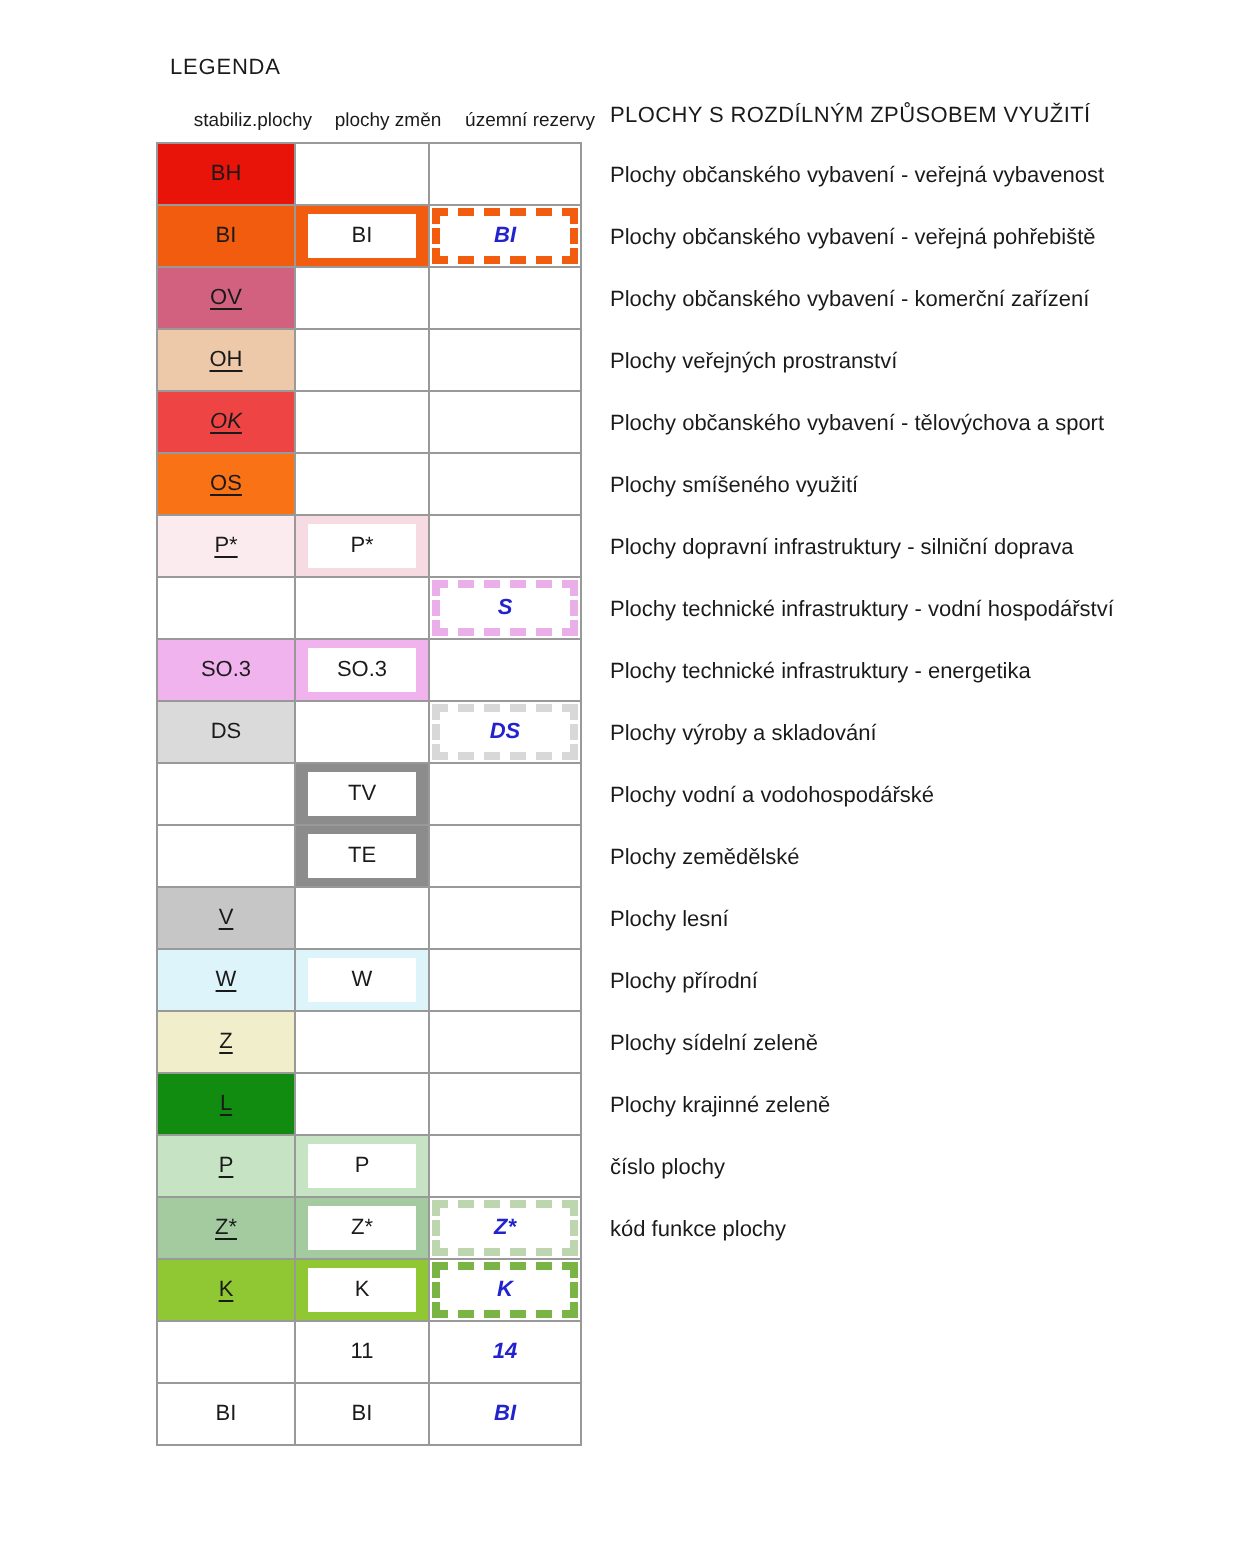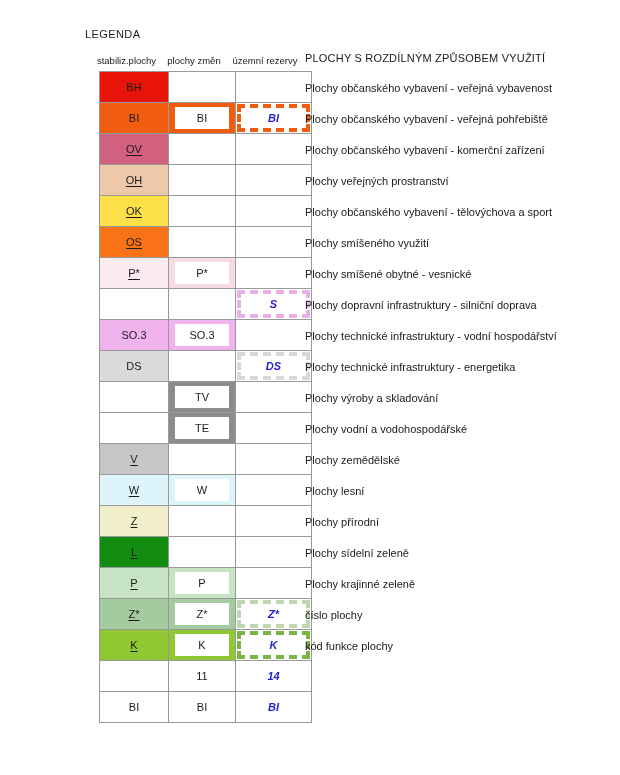--- a/index.html
+++ b/index.html
@@ -14,21 +14,21 @@
   .col-header {
     position:absolute; top:55px; font-size:9.5px; text-align:center; white-space:nowrap;
   }
   .h1 { left:92px;  width:69px; }
   .h2 { left:161px; width:66px; }
   .h3 { left:227px; width:76px; }
   .main-title {
     position:absolute; left:305px; top:52px; font-size:11px; letter-spacing:0.2px;
   }
   table.legend-table {
-    position:absolute; left:99px; top:71px;
+    position:absolute; left:78px; top:71px;
     border-collapse:collapse; table-layout:fixed;
   }
   td {
     border:1px solid var(--grid,#999999); padding:0; height:30px;
     text-align:center; vertical-align:middle; font-size:11px; background:#ffffff;
   }
   td.c1 { width:68px; } td.c2 { width:66px; } td.c3 { width:75px; }
   .u { text-decoration:underline; text-underline-offset:2px; }
   .inner-ring {
     height:22px; margin:4px 6px; background:#ffffff;
@@ -77,21 +77,21 @@
           <td class="c1" style="background: rgb(210, 97, 128);"><span class="u">OV</span></td>
           <td class="c2"></td>
           <td class="c3"></td>
         </tr>
         <tr>
           <td class="c1" style="background: rgb(237, 201, 169);"><span class="u">OH</span></td>
           <td class="c2"></td>
           <td class="c3"></td>
         </tr>
         <tr>
-          <td class="c1" style="background: #fde047;"><span class="u">OK</span></td>
+          <td class="c1" style="background: #ef4444; font-style: italic;"><span class="u">OK</span></td>
           <td class="c2"></td>
           <td class="c3"></td>
         </tr>
         <tr>
           <td class="c1" style="background: #f97316;"><span class="u">OS</span></td>
           <td class="c2"></td>
           <td class="c3"></td>
         </tr>
         <tr>
           <td class="c1" style="background: rgb(252, 235, 238);"><span class="u">P*</span></td>
@@ -219,21 +219,20 @@
       </tbody>
   </table>
 
   <div class="descs" id="descs">
       <div class="desc">Plochy občanského vybavení - veřejná vybavenost</div>
       <div class="desc">Plochy občanského vybavení - veřejná pohřebiště</div>
       <div class="desc">Plochy občanského vybavení - komerční zařízení</div>
       <div class="desc">Plochy veřejných prostranství</div>
       <div class="desc">Plochy občanského vybavení - tělovýchova a sport</div>
       <div class="desc">Plochy smíšeného využití</div>
-      <div class="desc">Plochy smíšené obytné - vesnické</div>
       <div class="desc">Plochy dopravní infrastruktury - silniční doprava</div>
       <div class="desc">Plochy technické infrastruktury - vodní hospodářství</div>
       <div class="desc">Plochy technické infrastruktury - energetika</div>
       <div class="desc">Plochy výroby a skladování</div>
       <div class="desc">Plochy vodní a vodohospodářské</div>
       <div class="desc">Plochy zemědělské</div>
       <div class="desc">Plochy lesní</div>
       <div class="desc">Plochy přírodní</div>
       <div class="desc">Plochy sídelní zeleně</div>
       <div class="desc">Plochy krajinné zeleně</div>

